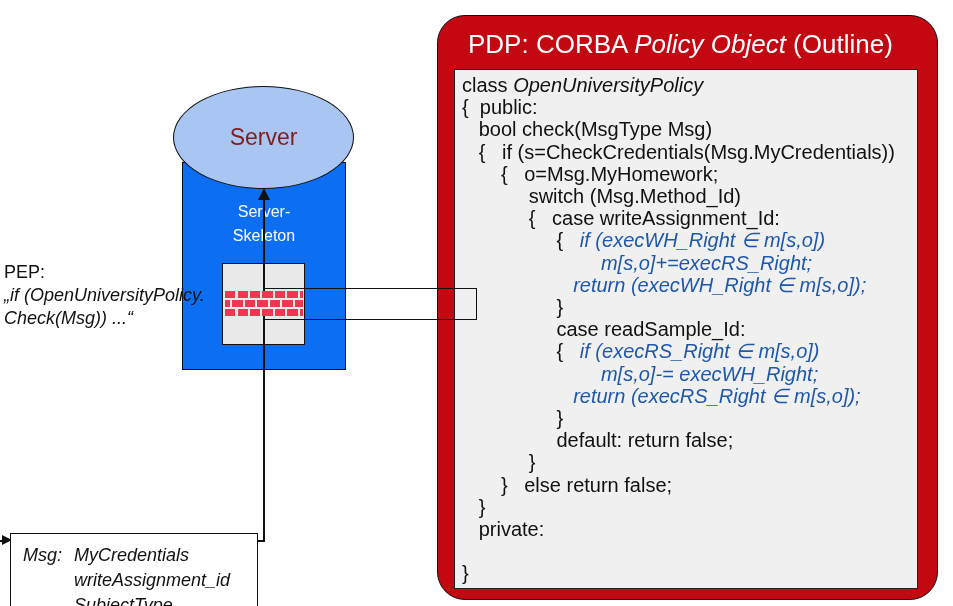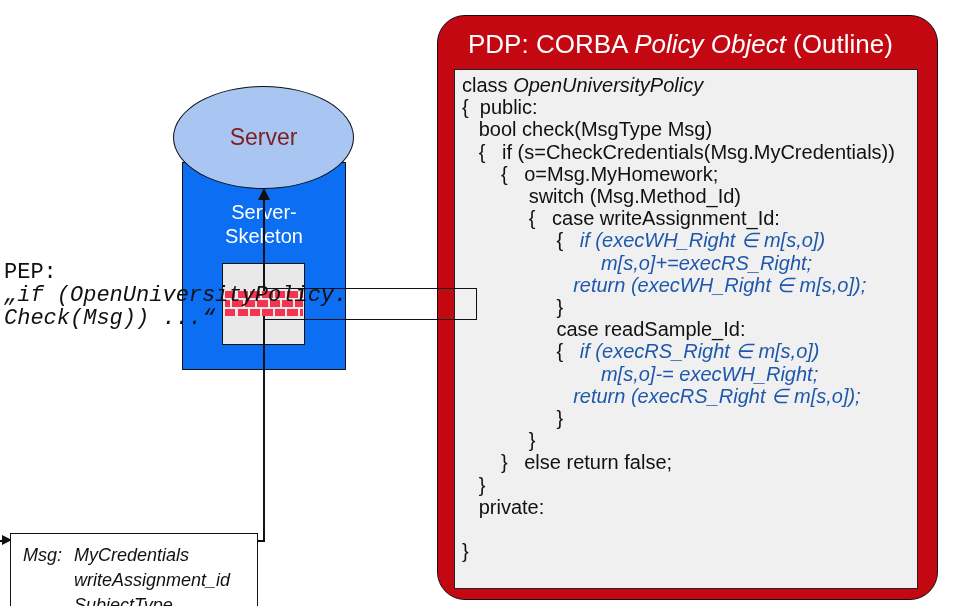--- a/index.html
+++ b/index.html
@@ -1,31 +1,31 @@
 <!DOCTYPE html>
 <html style="--pdp-red: #c40812; --skeleton-blue: #0c6ef2; --server-ellipse-blue: #a9c5f2; --code-blue: #1e58ac; --brick-red: #f43551; --code-panel-gray: #f0f0f0;"><head>
 <meta charset="utf-8">
 <style>
   html,body{margin:0;padding:0;background:#fff;}
   .stage{
     position:relative;width:953px;height:606px;overflow:hidden;background:#fff;
     font-family:"Liberation Sans",sans-serif;color:#111;
   }
   
-  .pep-block{position:absolute;left:4px;top:261px;z-index:10;font-size:22px;line-height:23px;white-space:nowrap;font-family:Liberation Mono, monospace;}
+  .pep-block{position:absolute;left:4px;top:261px;z-index:10;font-size:18px;line-height:23px;white-space:nowrap;}
   .pep-title{font-style:normal;}
   .pep-code{font-style:italic;}
   
   .blue-rect{
     position:absolute;left:182px;top:162px;width:164px;height:208px;z-index:1;
     background:var(--skeleton-blue,#0c6ef2);border:1.5px solid #111;box-sizing:border-box;
   }
   .skeleton-label{
     position:absolute;left:182px;top:200px;width:164px;z-index:2;
-    color:#fff;font-size:20px;line-height:24px;text-align:center;
+    color:#fff;font-size:16px;line-height:24px;text-align:center;
   }
   .ellipse{
     position:absolute;left:173px;top:86px;width:181px;height:103px;z-index:4;
     background:var(--server-ellipse-blue,#a9c5f2);border:1.5px solid #111;border-radius:50%;
     box-sizing:border-box;display:flex;align-items:center;justify-content:center;
   }
   .server-label{font-size:23px;color:#7f1d1d;}
   
   .gray-box{
     position:absolute;left:222px;top:263px;width:83px;height:82px;z-index:5;
@@ -143,20 +143,21 @@
         <div class="code-line"><span class="seg-n">            {   case writeAssignment_Id:</span></div>
         <div class="code-line"><span class="seg-n">                 {   </span><span class="seg-b">if (execWH_Right ∈ m[s,o])</span></div>
         <div class="code-line"><span class="seg-n">                         </span><span class="seg-b">m[s,o]+=execRS_Right;</span></div>
         <div class="code-line"><span class="seg-n">                    </span><span class="seg-b">return (execWH_Right ∈ m[s,o]);</span></div>
         <div class="code-line"><span class="seg-n">                 }</span></div>
         <div class="code-line"><span class="seg-n">                 case readSample_Id:</span></div>
         <div class="code-line"><span class="seg-n">                 {   </span><span class="seg-b">if (execRS_Right ∈ m[s,o])</span></div>
         <div class="code-line"><span class="seg-n">                         </span><span class="seg-b">m[s,o]-= execWH_Right;</span></div>
         <div class="code-line"><span class="seg-n">                    </span><span class="seg-b">return (execRS_Right ∈ m[s,o]);</span></div>
         <div class="code-line"><span class="seg-n">                 }</span></div>
+        <div class="code-line"><span class="seg-n">                 default: return false;</span></div>
         <div class="code-line"><span class="seg-n">            }</span></div>
         <div class="code-line"><span class="seg-n">       }   else return false;</span></div>
         <div class="code-line"><span class="seg-n">   }</span></div>
         <div class="code-line"><span class="seg-n">   private:</span></div>
         <div class="code-line"><span class="seg-n">   </span></div>
         <div class="code-line"><span class="seg-n">}</span></div>
       </div>
   </div>
 
 </div>

